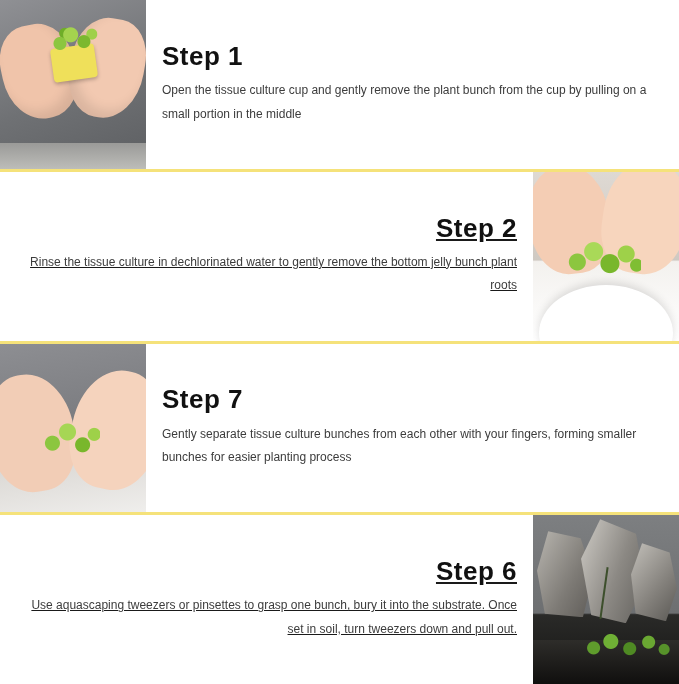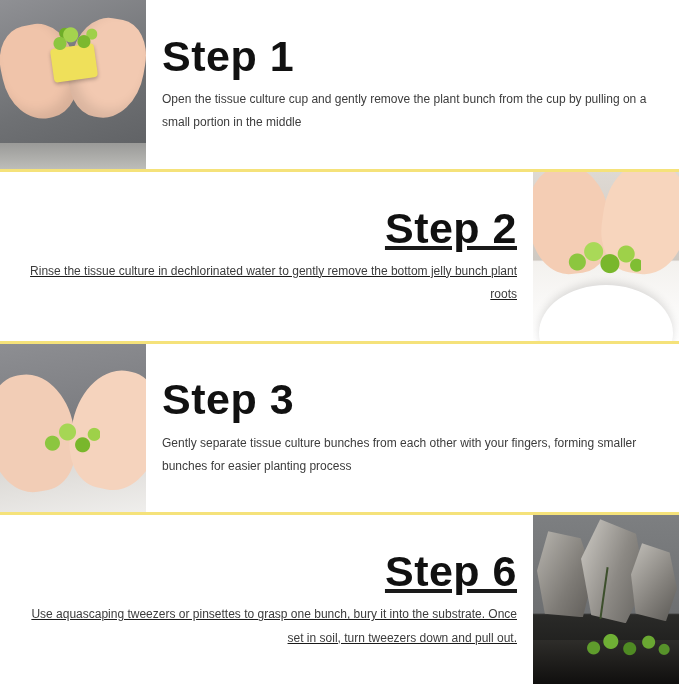--- a/index.html
+++ b/index.html
@@ -53,21 +53,21 @@
     box-sizing: border-box;
   }
   .text-left {
     text-align: left;
   }
   .text-right {
     text-align: right;
     text-decoration: underline;
   }
   .step-title {
-    font-size: 43px;
+    font-size: 26px;
     font-weight: bold;
     letter-spacing: 0.5px;
     margin: 0 0 9px 0;
     color: #111111;
     line-height: 1.05;
   }
   .step-body {
     font-size: 12px;
     line-height: 1.95;
     color: #3c3c3c;
@@ -253,21 +253,21 @@
   <div class="step">
     <div class="photo">
       <div class="ph-bg">
         <div class="p3-bg"></div>
         <div class="p3-hand-l"></div>
         <div class="p3-hand-r"></div>
         <div class="p3-plant"></div>
       </div>
     </div>
     <div class="text-block text-left">
-      <div class="step-title">Step 3</div>
+      <div class="step-title">Step 7</div>
       <div class="step-body">Gently separate tissue culture bunches from each other with your fingers, forming smaller bunches for easier planting process</div>
     </div>
   </div>
 
   <div class="divider"></div>
 
   <div class="step">
     <div class="text-block text-right">
       <div class="step-title">Step 6</div>
       <div class="step-body">Use aquascaping tweezers or pinsettes to grasp one bunch, bury it into the substrate. Once set in soil, turn tweezers down and pull out.</div>

